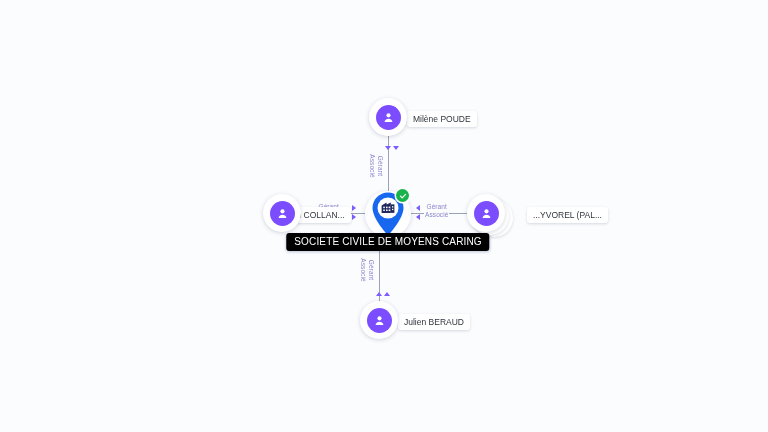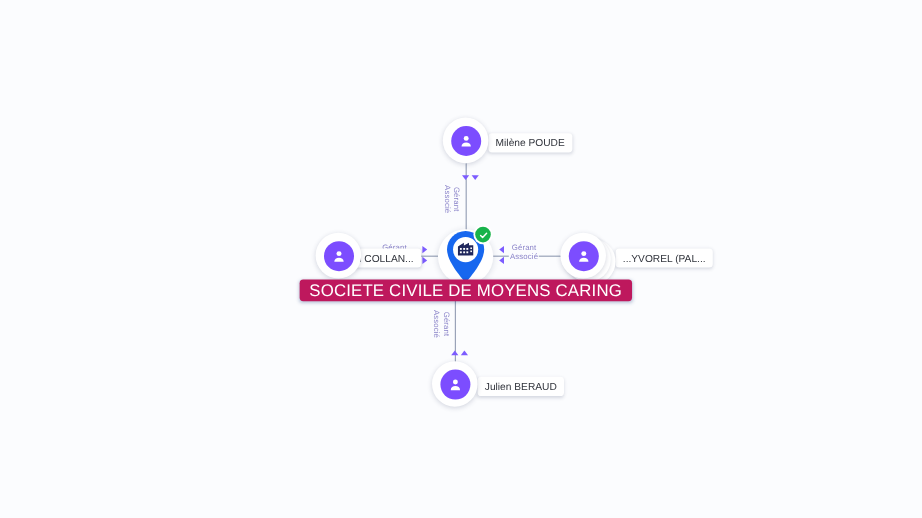--- a/index.html
+++ b/index.html
@@ -149,23 +149,23 @@
     background:#18b34b;
     display:flex;
     align-items:center;
     justify-content:center;
     box-shadow:0 0 0 1.5px #ffffff;
   }
   .company-label{
     position:absolute;
     left:50%;
     transform:translateX(-50%);
-    background:#be185d;
+    background:#000000;
     color:#ffffff;
-    font-size:14px;
+    font-size:10px;
     line-height:12px;
     letter-spacing:.15px;
     padding:3px 8px;
     border-radius:3px;
     white-space:nowrap;
     box-shadow:0 1px 3px rgba(20,50,120,.28);
   }
 </style>
 </head>
 <body style="background: rgb(251, 252, 254);">
@@ -242,21 +242,21 @@
       <div class="stack-card" style="left:4px;top:2.5px;"></div>
       <div class="avatar-ring">
         <div class="avatar-disc">
           <svg width="13" height="13" viewBox="0 0 24 24" aria-hidden="true">
             <circle cx="12" cy="8" r="3.8" fill="#ffffff"></circle>
             <path d="M4.8 20.5c0-4 3.3-6.3 7.2-6.3s7.2 2.3 7.2 6.3z" fill="#ffffff"></path>
           </svg>
         </div>
       </div>
     </div>
-    <div class="name-label" style="margin-left:8px;">...YVOREL (PAL...</div>
+    <div class="name-label" style="margin-left:22px;">...YVOREL (PAL...</div>
   </div>
 
   <div class="node" style="left:360px;top:301px;">
     <div class="avatar-wrap">
       <div class="avatar-ring">
         <div class="avatar-disc">
           <svg width="13" height="13" viewBox="0 0 24 24" aria-hidden="true">
             <circle cx="12" cy="8" r="3.8" fill="#ffffff"></circle>
             <path d="M4.8 20.5c0-4 3.3-6.3 7.2-6.3s7.2 2.3 7.2 6.3z" fill="#ffffff"></path>
           </svg>

